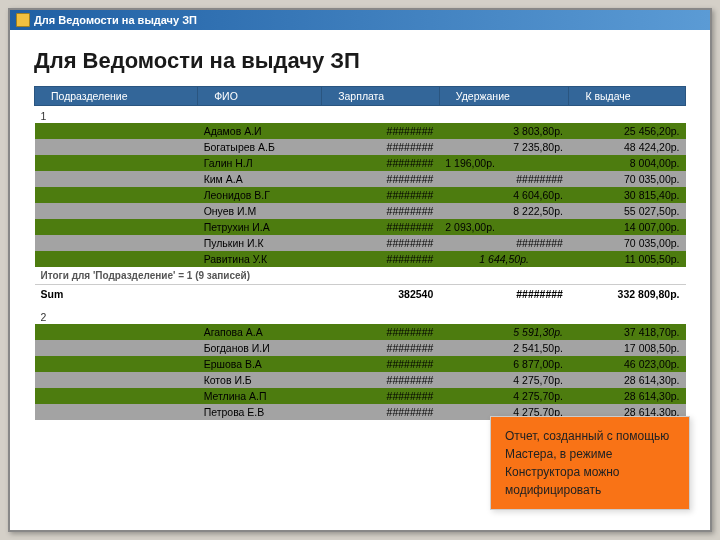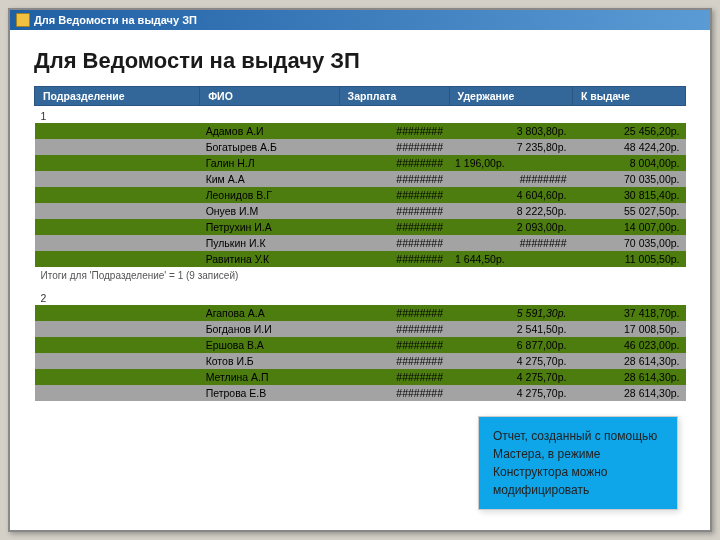--- a/index.html
+++ b/index.html
@@ -57,42 +57,42 @@
     table {
       width: 100%;
       border-collapse: collapse;
       font-size: 10.5px;
     }
     thead tr {
       background: #336699;
       color: #fff;
     }
     thead th {
-      padding: 3px 8px;
+      padding: 3px 16px;
       text-align: left;
-      font-weight: bold;
+      font-weight: normal;
       border: 1px solid #2a5580;
     }
     tbody tr td {
       padding: 2px 6px;
       border: none;
       white-space: nowrap;
     }
     .sum-row td {
       border-top: 1px solid #ccc;
       padding: 3px 6px;
       font-weight: bold;
     }
     .zebra-even { background: #a3a3a3; }
     .zebra-odd { background: #4d7c0f; }
     .tooltip-box {
       position: absolute;
       bottom: 20px;
-      right: 32px;
-      background: #0ea5e9;
+      right: 20px;
+      background: #f97316;
       border: 1px solid #ccc;
       padding: 10px 14px;
       max-width: 200px;
       font-size: 12px;
       line-height: 1.5;
       color: #222;
       box-shadow: 2px 2px 6px rgba(0,0,0,0.15);
     }
     .group-label td {
       padding: 4px 6px 1px 6px;
@@ -163,39 +163,46 @@
             <td></td>
             <td>Онуев И.М</td>
             <td style="text-align: right;">########</td>
             <td style="text-align: right;">8 222,50р.</td>
             <td style="text-align: right;">55 027,50р.</td>
           </tr>
           <tr class="zebra-odd">
             <td></td>
             <td>Петрухин И.А</td>
             <td style="text-align: right;">########</td>
-            <td style="text-align: right;">2 093,00р.</td>
+            <td style="text-align: left;">2 093,00р.</td>
             <td style="text-align: right;">14 007,00р.</td>
           </tr>
           <tr class="zebra-even">
             <td></td>
             <td>Пулькин И.К</td>
             <td style="text-align: right;">########</td>
             <td style="text-align: right;">########</td>
             <td style="text-align: right;">70 035,00р.</td>
           </tr>
           <tr class="zebra-odd">
             <td></td>
             <td>Равитина У.К</td>
             <td style="text-align: right;">########</td>
-            <td style="text-align: left;">1 644,50р.</td>
+            <td style="text-align: center; font-style: italic;">1 644,50р.</td>
             <td style="text-align: right;">11 005,50р.</td>
           </tr>
           <tr>
-            <td colspan="5" style="padding: 3px 6px; color: rgb(85, 85, 85); font-size: 10px;">Итоги для 'Подразделение' = 1 (9 записей)</td>
+            <td colspan="5" style="padding: 3px 6px; color: rgb(85, 85, 85); font-size: 10px; font-weight: bold;">Итоги для 'Подразделение' = 1 (9 записей)</td>
+          </tr>
+          <tr class="sum-row">
+            <td>Sum</td>
+            <td></td>
+            <td style="text-align: right;">382540</td>
+            <td style="text-align: right;">########</td>
+            <td style="text-align: right;">332 809,80р.</td>
           </tr>
           <tr>
             <td colspan="5" style="height: 4px;"></td>
           </tr>
           <tr class="group-label">
             <td colspan="5">2</td>
           </tr>
           <tr class="zebra-odd">
             <td></td>
             <td>Агапова А.А</td>

